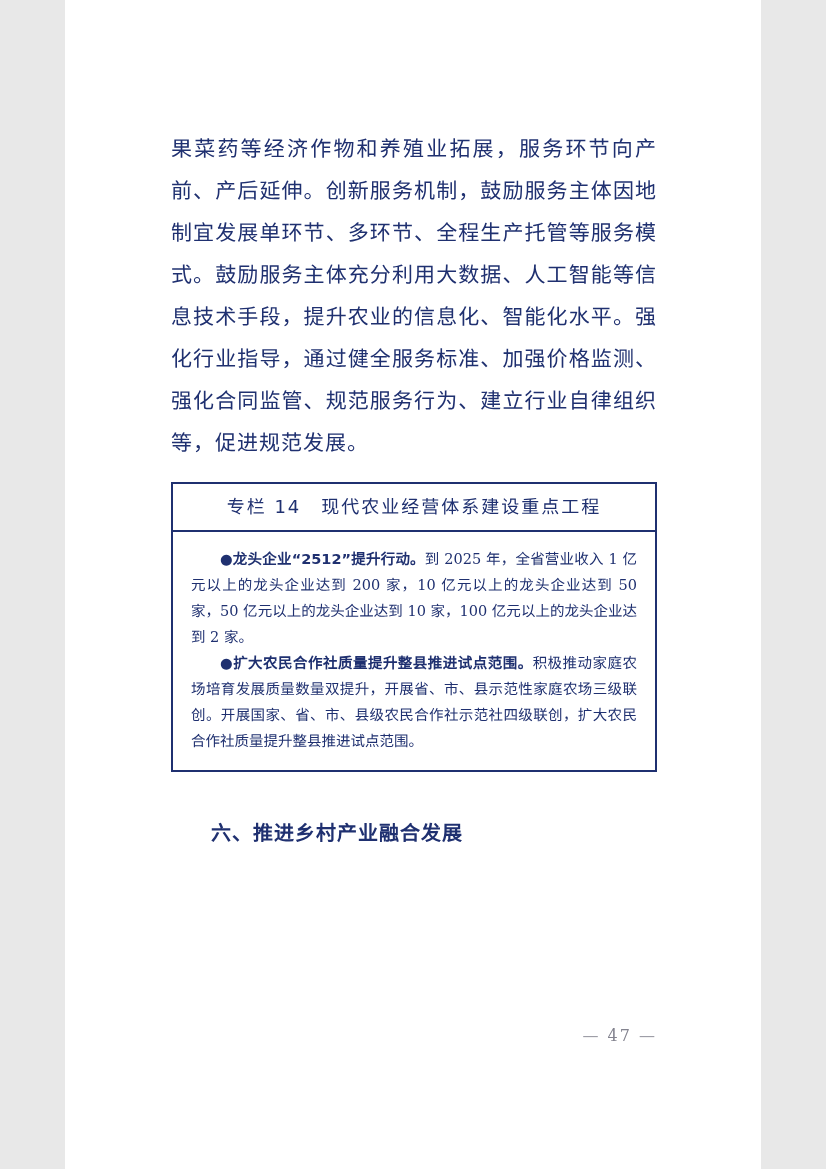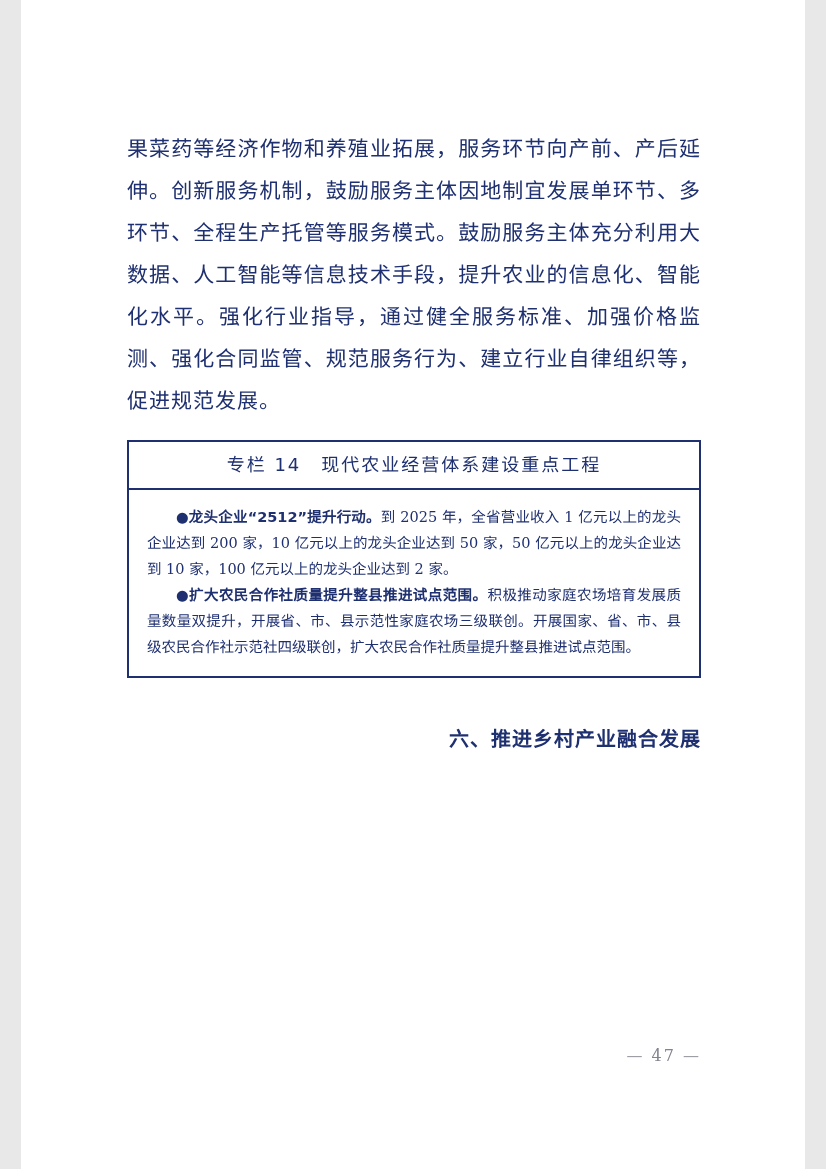--- a/index.html
+++ b/index.html
@@ -1,18 +1,18 @@
 <!DOCTYPE html>
 <html lang="zh-CN"><head>
 <meta charset="utf-8">
 <style>
   html,body{margin:0;padding:0;background:#e8e8e8;}
   .page{
     position:relative;
-    width:784px;
+    width:696px;
     height:1169px;
     margin:0 auto;
     background:#ffffff;
     box-sizing:border-box;
     padding:128px 104px 0 106px;
     font-family:"DejaVu Serif","Liberation Serif",serif;
     color:#1f3070;
     overflow:hidden;
   }
   .body-para{
@@ -57,38 +57,37 @@
   }
 
   .section-heading{
     margin:46px 0 0 0;
     padding-left:2em;
     font-family:"DejaVu Sans","Liberation Sans",sans-serif;
     font-weight:bold;
     font-size:20px;
     line-height:30px;
     letter-spacing:1px;
-    text-align:right;
   }
   .subsection-heading{
     margin:16px 0 0 0;
     padding-left:2em;
     font-weight:bold;
     font-size:20px;
     line-height:30px;
     letter-spacing:1px;
   }
   .after-heading{
     margin-top:12px;
   }
 
   .page-number{
     position:absolute;
     right:104px;
-    bottom:104px;
+    bottom:124px;
     font-size:16px;
     color:#83838f;
     letter-spacing:2px;
     font-family:"DejaVu Serif","Liberation Serif",serif;
   }
   .page-number .dash{ color:#9a9aa4; }
 </style>
 </head>
 <body>
 

